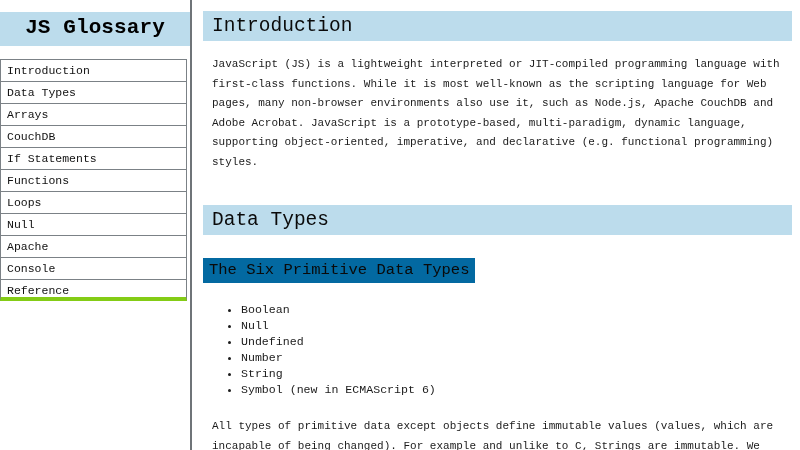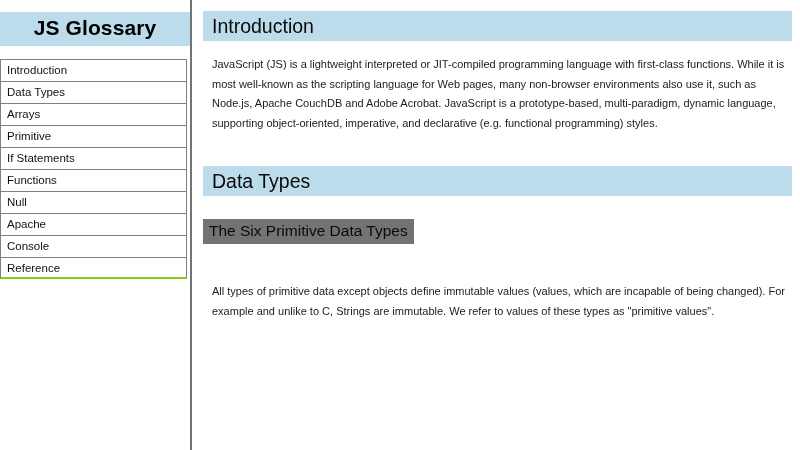--- a/index.html
+++ b/index.html
@@ -9,20 +9,21 @@
     background: #ffffff;
     font-family: "Liberation Sans", sans-serif;
     color: #111111;
     overflow: hidden;
   }
   #page {
     position: relative;
     width: 800px; height: 317px;
     display: flex;
     background: #ffffff;
+    font-family: Liberation Mono, monospace;
   }
 
   
   #sidebar {
     position: relative;
     width: 192px;
     min-width: 192px;
     height: 450px;
     background: #ffffff;
     border-right: 2px solid #6f7478;
@@ -50,21 +51,21 @@
     border-bottom: none;
     font-size: 11.5px;
     line-height: 21px;
     height: 22px;
     padding: 0 0 0 6px;
     color: #111111;
     background: #ffffff;
     white-space: nowrap;
     overflow: hidden;
   }
-  #nav-list li:last-child { border-bottom: 2px solid #84cc16; }
+  #nav-list li:last-child { border-bottom: 4px solid #84cc16; }
 
   
   #main {
     flex: 1 1 auto;
     height: 450px;
     padding: 11px 8px 0 11px;
     overflow: hidden;
   }
   .banner {
     background: #bcdcec;
@@ -77,21 +78,21 @@
     color: #0a0a0a;
   }
   h2.banner { margin-top: 0; }
   .sub {
     margin: 0;
     padding: 0;
     font-size: 0;
   }
   .sub > span {
     display: inline-block;
-    background: #737373;
+    background: #0369a1;
     font-size: 15.5px;
     font-weight: normal;
     line-height: 22px;
     padding: 1px 6px 2px 6px;
     color: #0a0a0a;
   }
   p.body {
     margin: 0;
     font-size: 11px;
     line-height: 19.5px;
@@ -119,23 +120,24 @@
 <body>
 
 <div id="page">
 
   <nav id="sidebar">
     <div id="sidebar-title">JS Glossary</div>
     <ul id="nav-list">
       <li>Introduction</li>
       <li>Data Types</li>
       <li>Arrays</li>
-      <li>Primitive</li>
+      <li>CouchDB</li>
       <li>If Statements</li>
       <li>Functions</li>
+      <li>Loops</li>
       <li>Null</li>
       <li>Apache</li>
       <li>Console</li>
       <li>Reference</li>
     </ul>
   </nav>
 
   <main id="main">
 
     <h1 class="banner">Introduction</h1>
@@ -152,19 +154,27 @@
     <h2 class="banner">Data Types</h2>
 
     <div class="gap-xl"></div>
 
     <h3 class="sub">
       <span>The Six Primitive Data Types</span>
     </h3>
 
     <div class="gap-lg"></div>
 
+    <ul class="primitives">
+      <li>Boolean</li>
+      <li>Null</li>
+      <li>Undefined</li>
+      <li>Number</li>
+      <li>String</li>
+      <li>Symbol (new in ECMAScript 6)</li>
+    </ul>
 
     <div class="gap-lg"></div>
 
     <p class="body">All types of primitive data except objects define immutable values (values, which are incapable of being changed). For example and unlike to C, Strings are immutable. We refer to values of these types as "primitive values".</p>
 
   </main>
 </div>
 
 </body></html>

